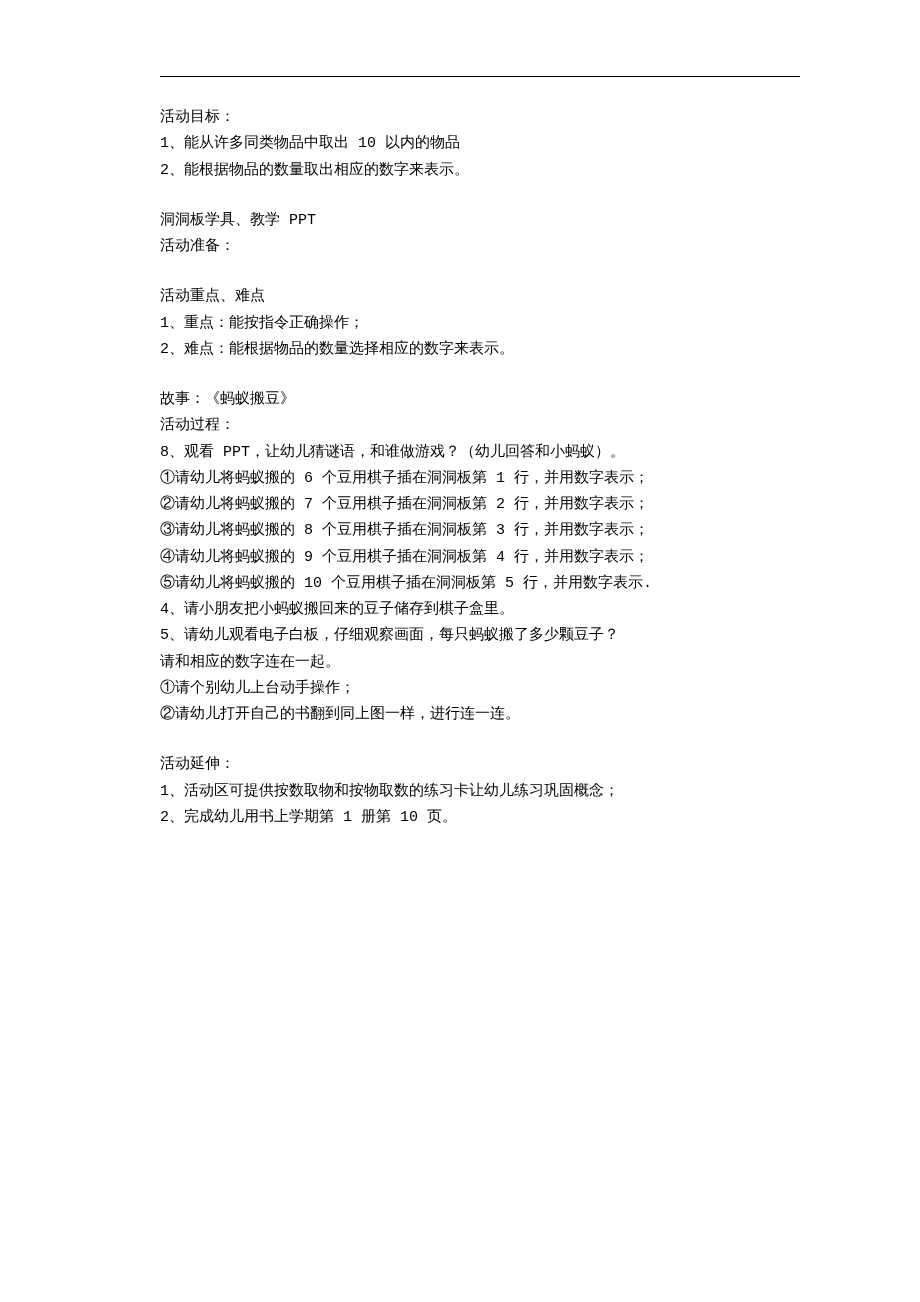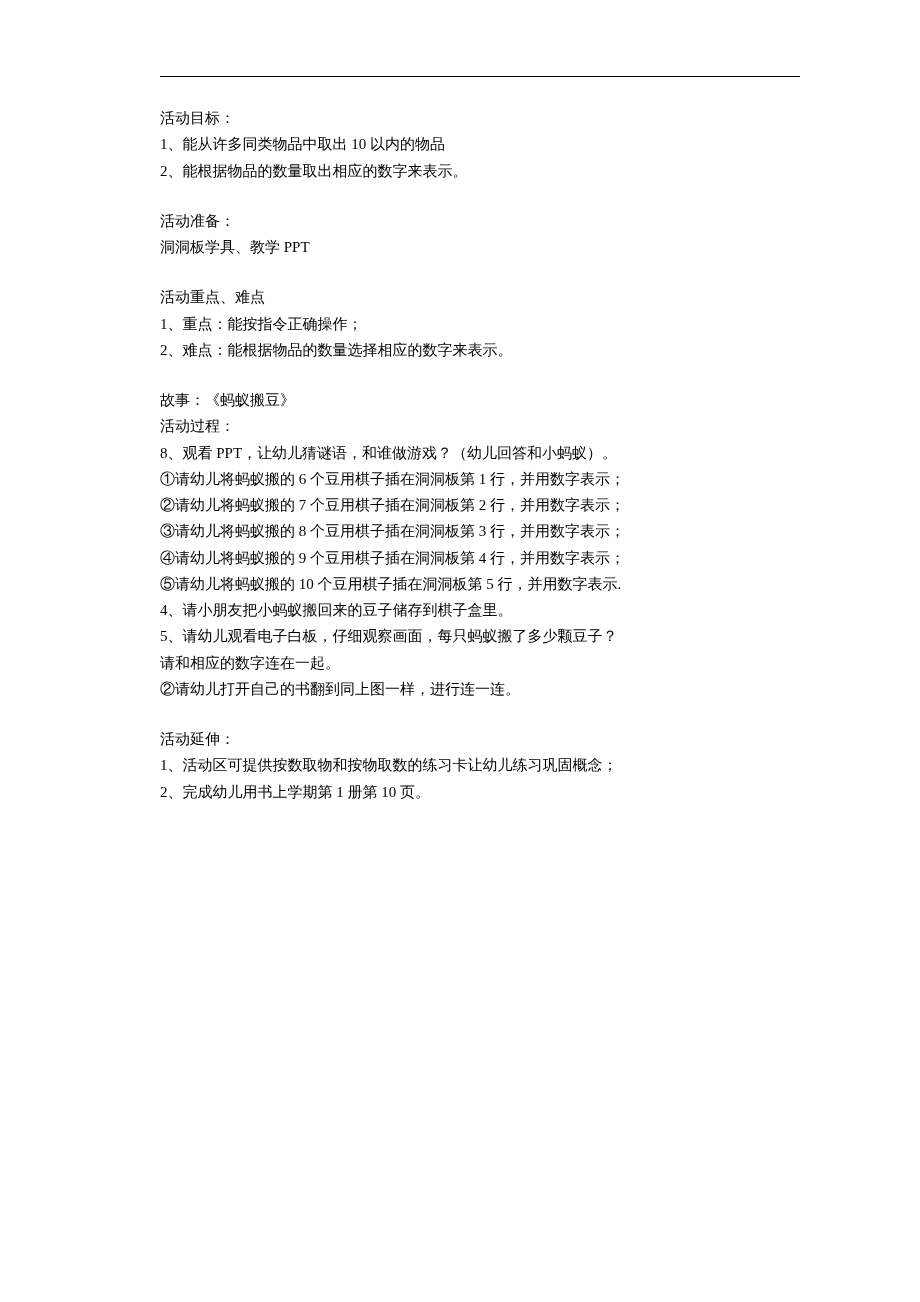--- a/index.html
+++ b/index.html
@@ -10,20 +10,21 @@
     font-size: 15px;
     color: #000000;
     line-height: 1.75;
   }
   .page {
     width: 920px;
     min-height: 1302px;
     box-sizing: border-box;
     padding: 76px 120px 0 160px;
     position: relative;
+    font-family: Liberation Mono, monospace;
   }
   .hr-line {
     border-top: 1px solid #000;
     margin: 0 0 28px 0;
   }
   .section {
     margin-bottom: 24px;
   }
   .item {
     margin: 0;
@@ -36,42 +37,43 @@
 <div class="page">
   <div class="hr-line"></div>
 
   <div class="section">
     <div class="item">活动目标：</div>
     <div class="item">1、能从许多同类物品中取出 10 以内的物品</div>
     <div class="item">2、能根据物品的数量取出相应的数字来表示。</div>
   </div>
 
   <div class="section">
+    <div class="item">洞洞板学具、教学 PPT</div>
     <div class="item">活动准备：</div>
-    <div class="item">洞洞板学具、教学 PPT</div>
   </div>
 
   <div class="section">
     <div class="item">活动重点、难点</div>
     <div class="item">1、重点：能按指令正确操作；</div>
     <div class="item">2、难点：能根据物品的数量选择相应的数字来表示。</div>
   </div>
 
   <div class="section">
     <div class="item">故事：《蚂蚁搬豆》</div>
     <div class="item">活动过程：</div>
     <div class="item">8、观看 PPT，让幼儿猜谜语，和谁做游戏？（幼儿回答和小蚂蚁）。</div>
     <div class="item">①请幼儿将蚂蚁搬的 6 个豆用棋子插在洞洞板第 1 行，并用数字表示；</div>
     <div class="item">②请幼儿将蚂蚁搬的 7 个豆用棋子插在洞洞板第 2 行，并用数字表示；</div>
     <div class="item">③请幼儿将蚂蚁搬的 8 个豆用棋子插在洞洞板第 3 行，并用数字表示；</div>
     <div class="item">④请幼儿将蚂蚁搬的 9 个豆用棋子插在洞洞板第 4 行，并用数字表示；</div>
     <div class="item">⑤请幼儿将蚂蚁搬的 10 个豆用棋子插在洞洞板第 5 行，并用数字表示.</div>
     <div class="item">4、请小朋友把小蚂蚁搬回来的豆子储存到棋子盒里。</div>
     <div class="item">5、请幼儿观看电子白板，仔细观察画面，每只蚂蚁搬了多少颗豆子？</div>
     <div class="item">请和相应的数字连在一起。</div>
+    <div class="item">①请个别幼儿上台动手操作；</div>
     <div class="item">②请幼儿打开自己的书翻到同上图一样，进行连一连。</div>
   </div>
 
   <div class="section">
     <div class="item">活动延伸：</div>
     <div class="item">1、活动区可提供按数取物和按物取数的练习卡让幼儿练习巩固概念；</div>
     <div class="item">2、完成幼儿用书上学期第 1 册第 10 页。</div>
   </div>
 
 </div>

